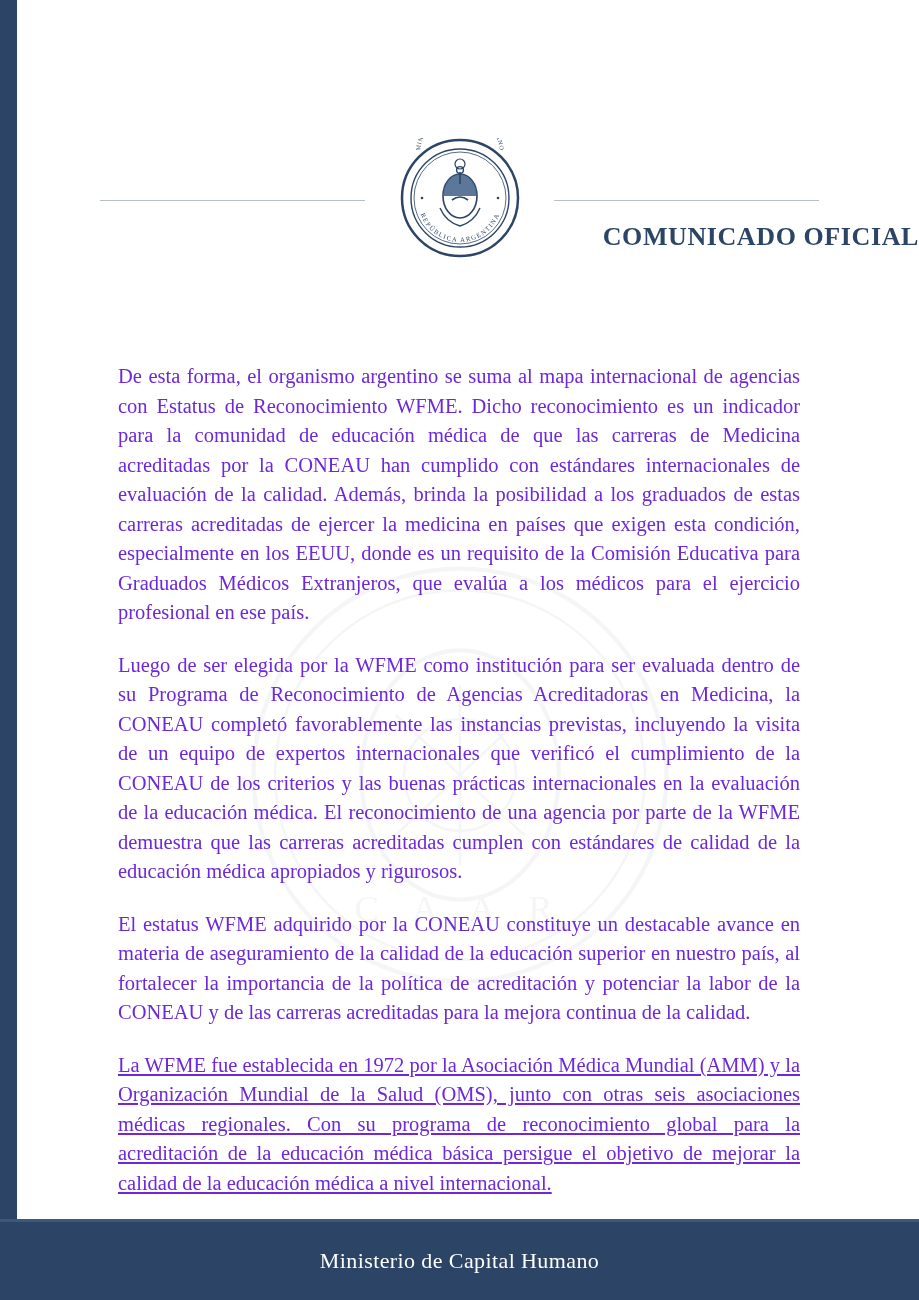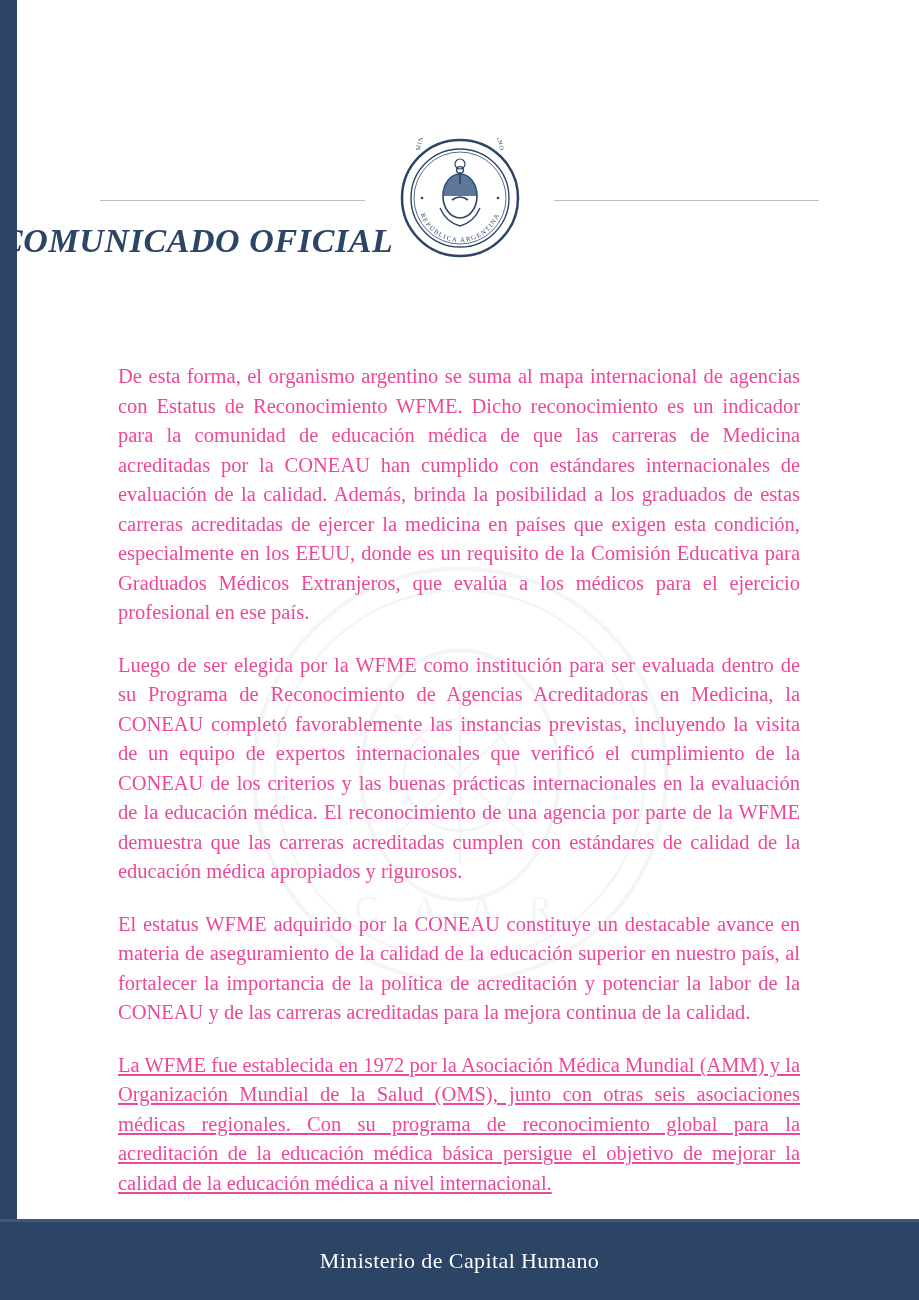--- a/index.html
+++ b/index.html
@@ -69,41 +69,40 @@
     transform: translateX(-50%);
     width: 120px;
     height: 120px;
   }
 
   
   .title {
     position: absolute;
     top: 222px;
     left: 0; right: 0;
-    text-align: left;
+    text-align: right;
     font-family: "Liberation Serif", serif;
     font-weight: bold;
-    font-size: 34px;
+    font-size: 26px;
     letter-spacing: 0.6px;
     color: #2c4566;
-    font-style: italic;
   }
 
   
   .content {
     position: absolute;
     left: 118px;
     top: 362px;
     width: 682px;
   }
   .content p {
     margin: 0 0 23px 0;
     font-size: 20.5px;
     line-height: 29.5px;
-    color: #ec4899;
+    color: #6d28d9;
     text-align: justify;
     text-justify: inter-word;
     hyphens: none;
   }
   .content p:last-child { margin-bottom: 0; text-decoration: underline; }
 
   
   .footer {
     position: absolute;
     left: 0; right: 0;

